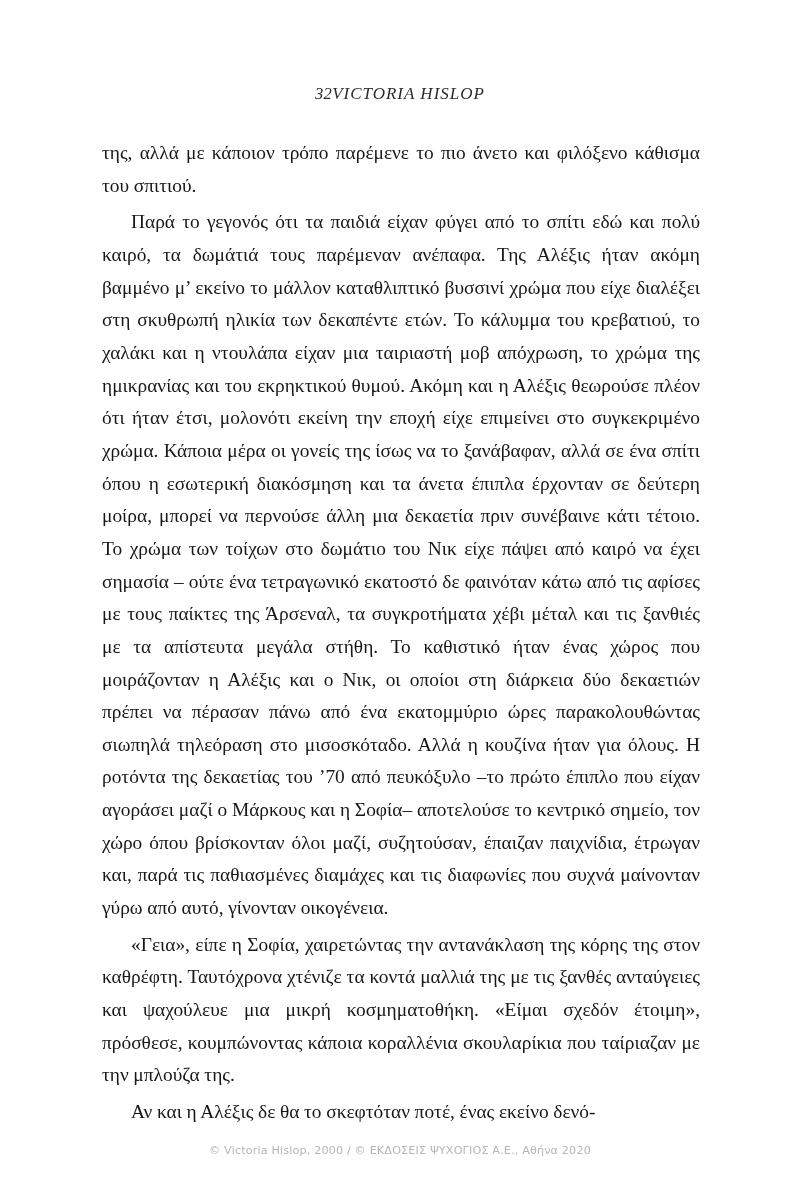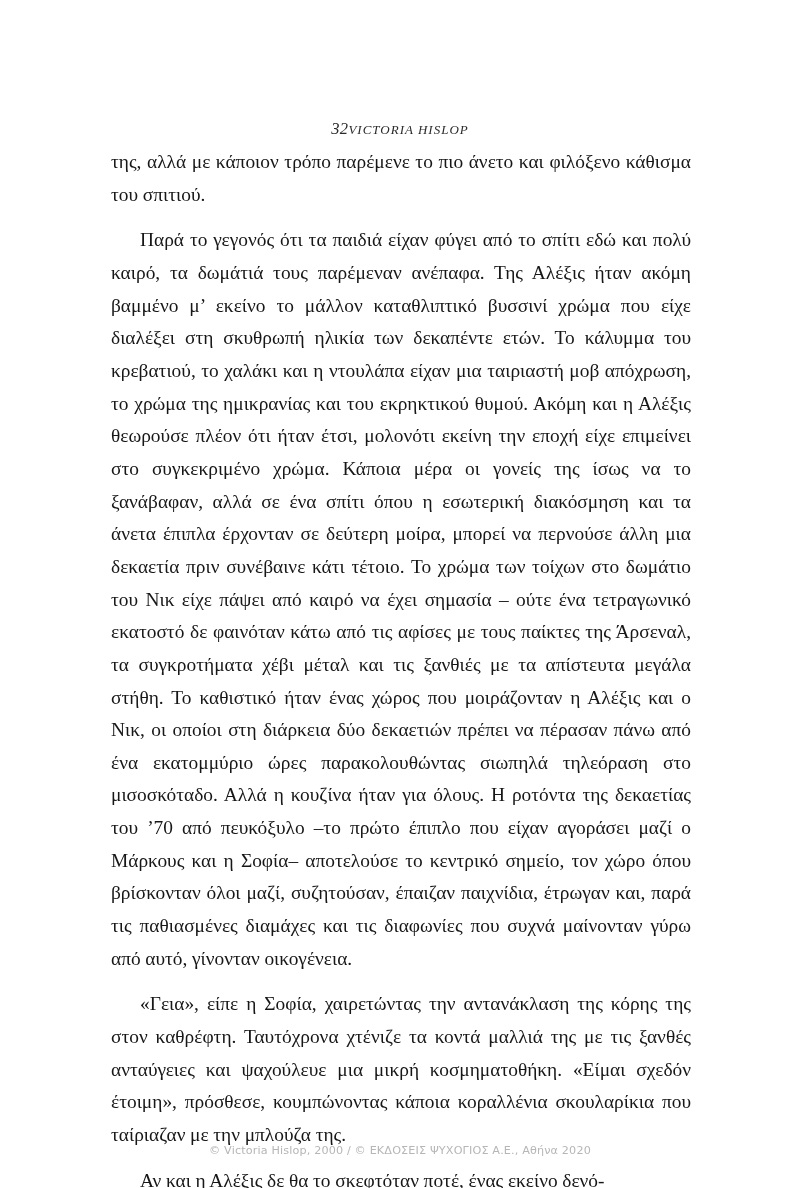--- a/index.html
+++ b/index.html
@@ -38,37 +38,36 @@
     font-family: "Liberation Serif", "DejaVu Serif", serif;
     font-style: italic;
     font-size: 16.5px;
     color: #2b2b2b;
     letter-spacing: 0.3px;
     line-height: 1;
   }
   .head-title {
     font-family: "Liberation Serif", "DejaVu Serif", serif;
     font-style: italic;
-    font-size: 13px;
+    font-size: 17px;
     color: #2b2b2b;
     letter-spacing: 1.0px;
     line-height: 1;
     white-space: nowrap;
-    margin-top: 38px;
   }
 
   
   .text-block {
     position: absolute;
     left: 98px;
     top: 133px;
     width: 606px;
   }
   .para {
-    margin: 13px;
+    margin: 4px;
     font-family: "Liberation Serif", "DejaVu Serif", serif;
     font-size: 19.4px;
     line-height: 32.65px;
     color: #171717;
     text-align: justify;
     text-justify: inter-word;
     hyphens: manual;
     word-spacing: -0.2px;
   }
   .para + .para {

